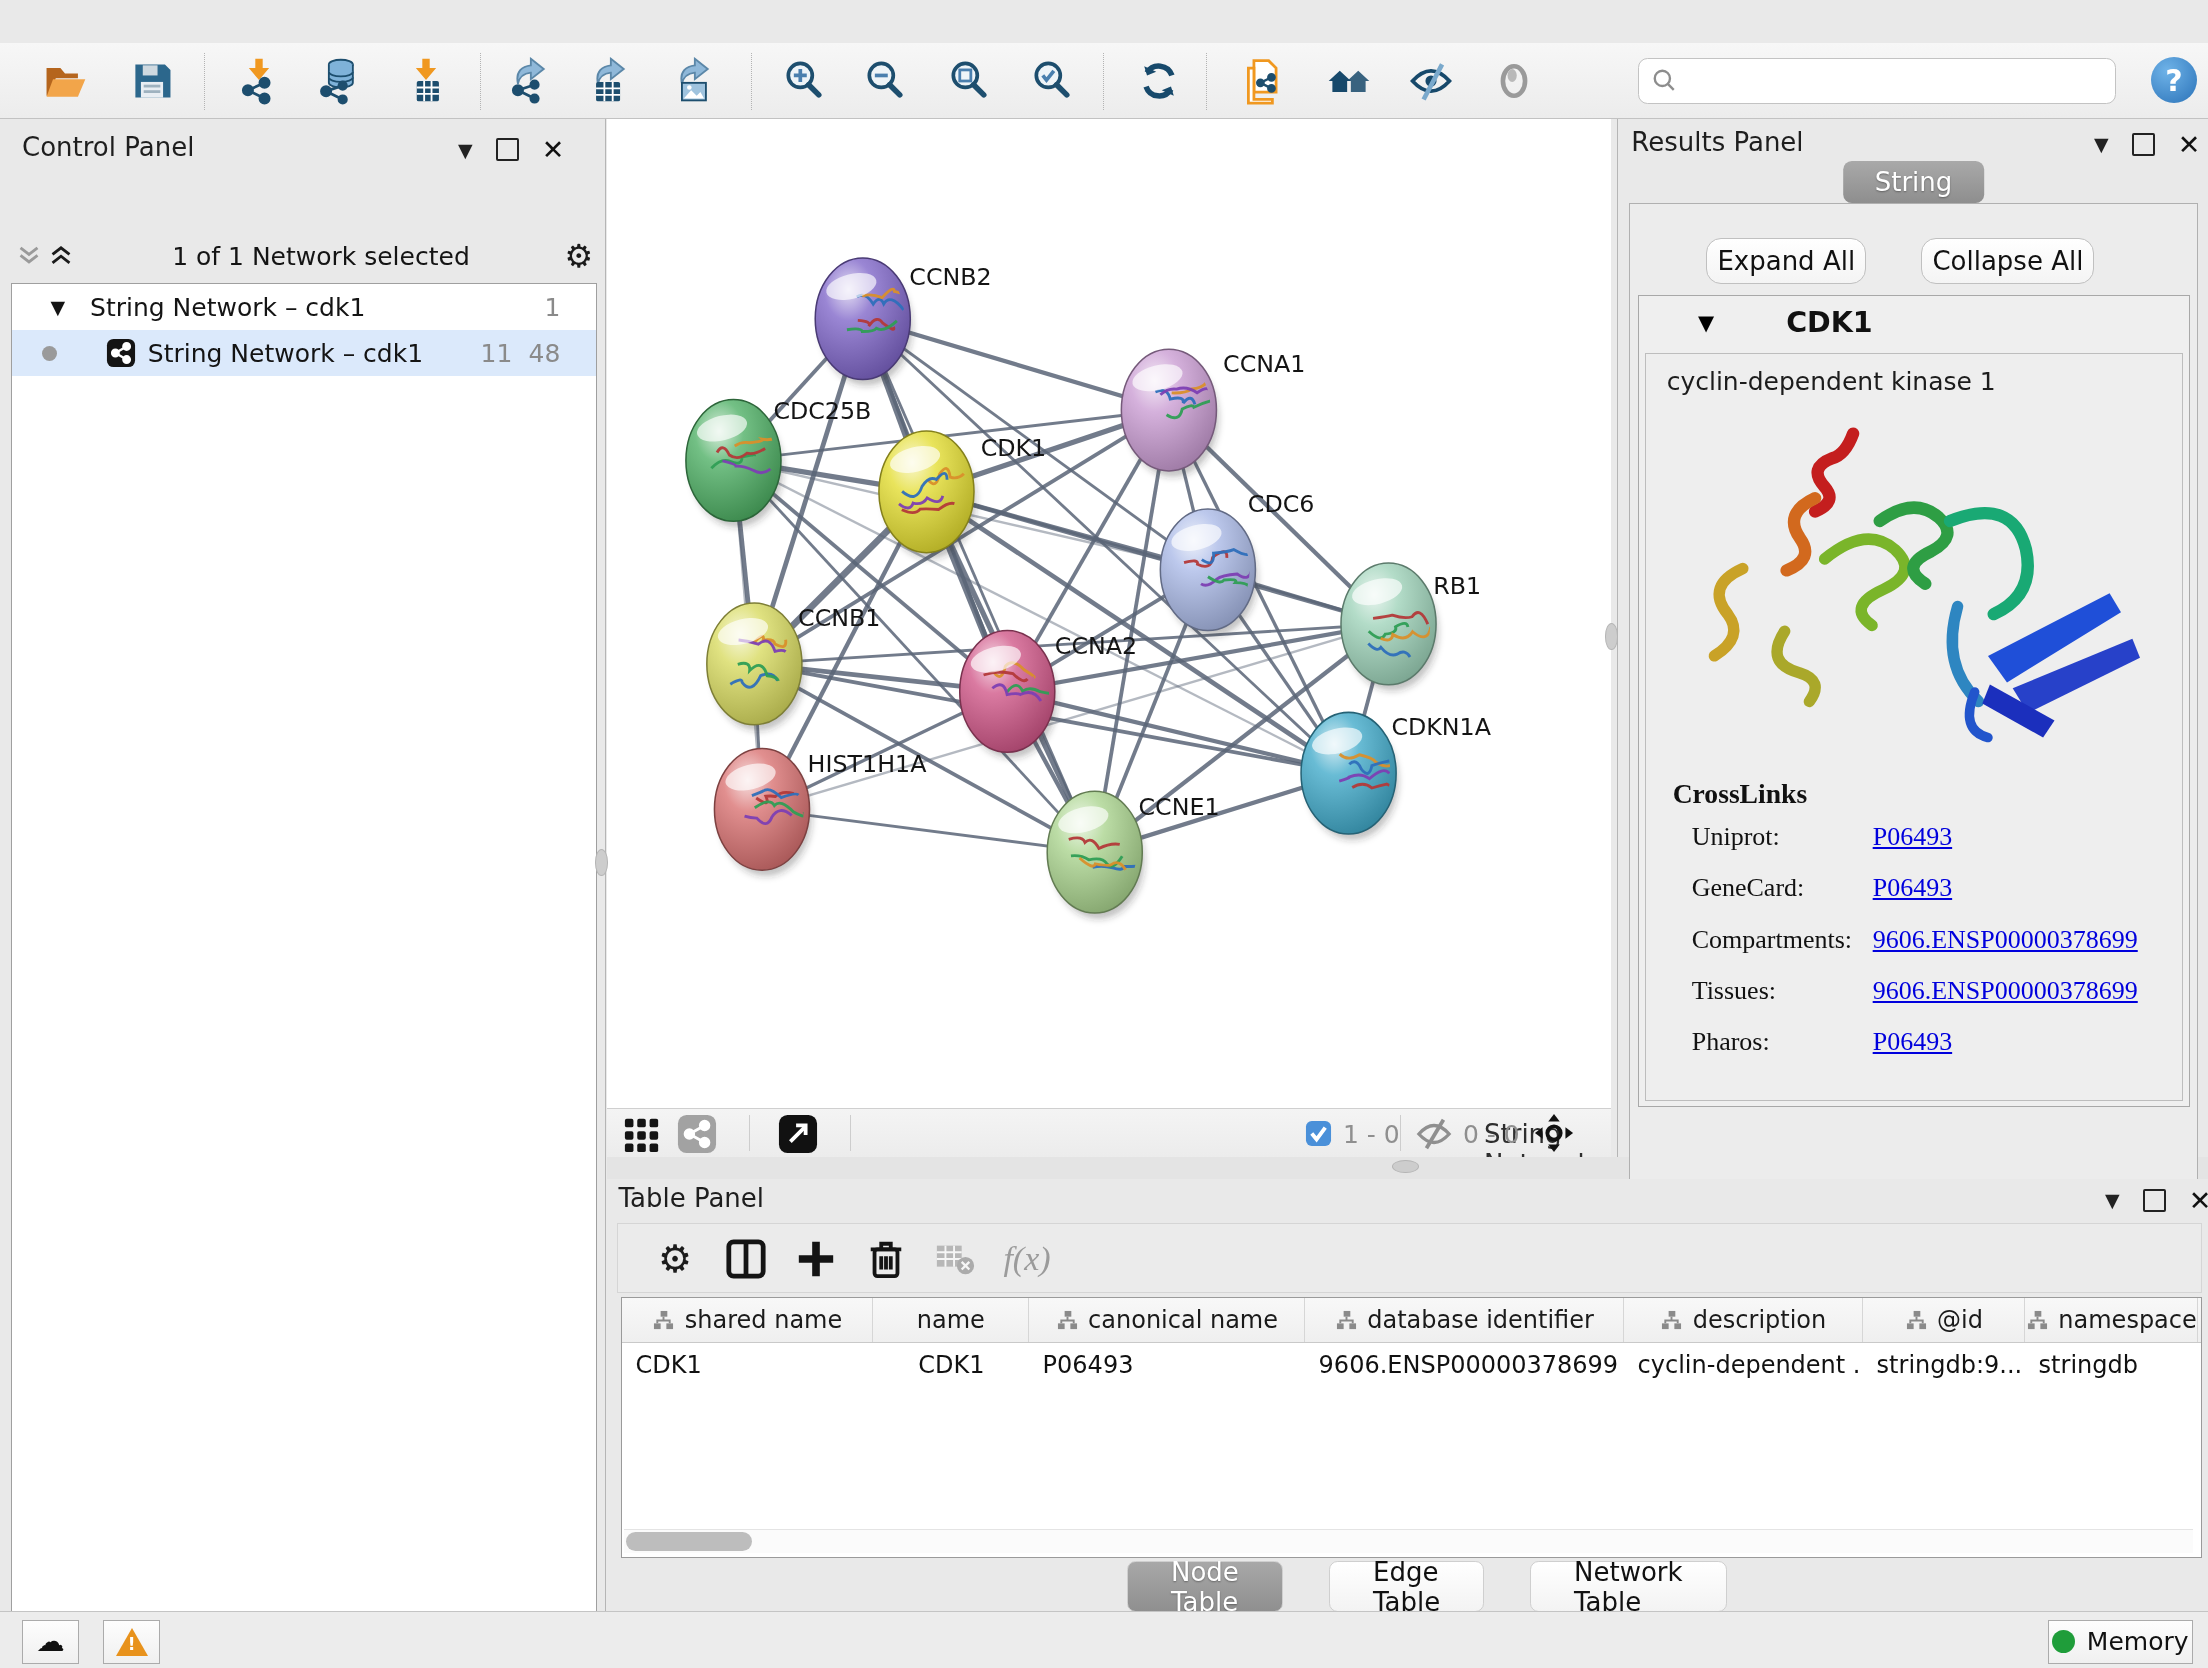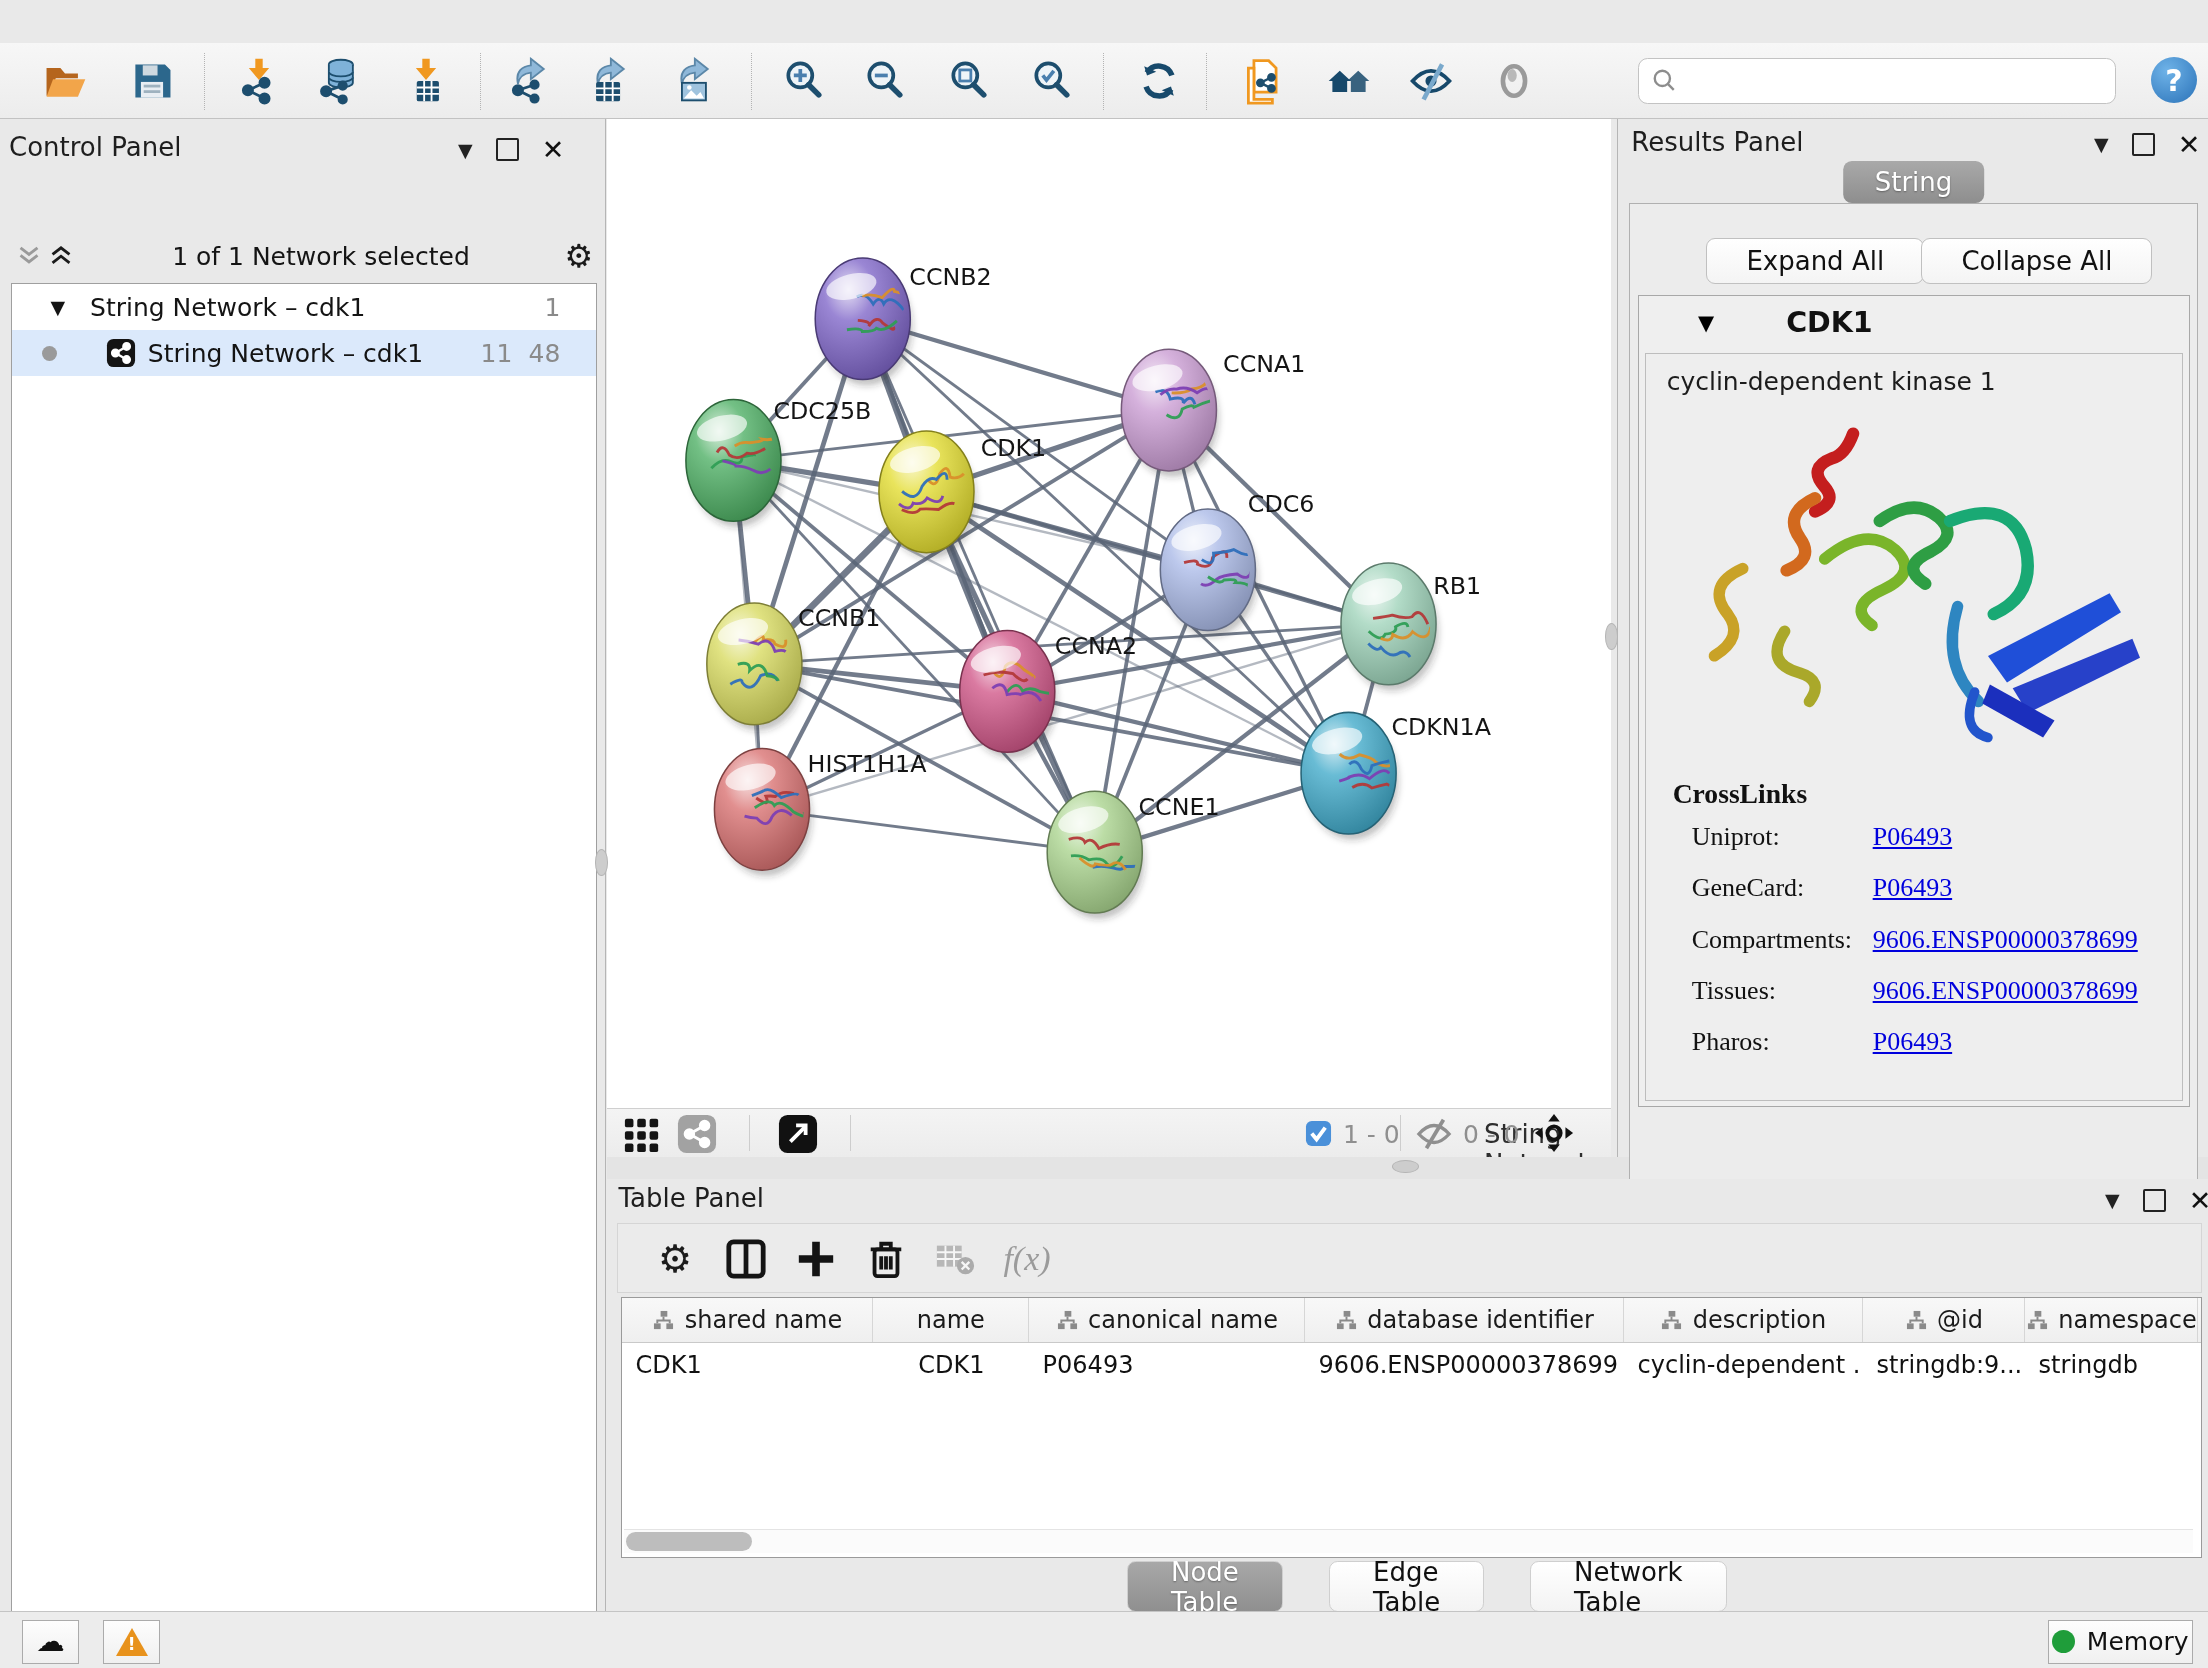--- a/index.html
+++ b/index.html
@@ -36,21 +36,21 @@
   #canvas-toolbar{left:607px;top:1108px;width:1004px;height:48px;background:linear-gradient(#f4f4f4,#ececec);border-top:1px solid #cfcfcf;border-bottom:1px solid #c6c6c6;}
   .cv-sep{position:absolute;top:5.7px;height:36px;border-left:1px solid #cdcdcd;}
   #cv-title{position:absolute;left:877px;top:9.5px;font-size:26px;color:#2e2e2e;}
   .cv-count{position:absolute;top:10.5px;font-size:25px;color:#8f8f8f;}
   #hsplitter{left:607px;top:1157px;width:1602px;height:23px;background:#e4e4e4;}
   .knob{position:absolute;background:#cdcdcd;border-radius:50%;border:1px solid #b5b5b5;}
   
   #results-panel{left:1617px;top:119px;width:592px;height:1038px;background:#e9e9e9;border-left:1px solid #b5b5b5;box-sizing:border-box;}
   #string-tab{position:absolute;left:50%;transform:translateX(-50%);top:42px;height:42px;padding:0 32px;background:linear-gradient(#a9a9a9,#8e8e8e);border-radius:8.6px;color:#fff;font-size:26px;display:flex;align-items:center;text-shadow:0 1px 1.9px rgba(0,0,0,.35);}
   #results-box{position:absolute;left:11.4px;top:84px;width:567px;height:1003px;background:#ececec;border:1px solid #b0b0b0;}
-  .rp-btn{position:absolute;top:34px;height:44px;padding:0 39px;background:linear-gradient(#ffffff,#f4f4f4);border:1px solid #c0c0c0;border-radius:9px;font-size:26px;color:#111;display:flex;align-items:center;}
+  .rp-btn{position:absolute;top:34px;height:44px;padding:0 10px;background:linear-gradient(#ffffff,#f4f4f4);border:1px solid #c0c0c0;border-radius:15px;font-size:26px;color:#111;display:flex;align-items:center;}
   #section-box{position:absolute;left:7.6px;top:91px;width:550px;height:810px;background:#efefef;border:1px solid #a8a8a8;}
   #section-head{position:absolute;left:0;top:0;width:100%;height:53px;display:flex;align-items:center;}
   #gene-name{font-size:28.5px;font-weight:bold;color:#111;}
   #section-inner{position:absolute;left:5.7px;top:57px;width:536px;height:746px;background:#eeeeee;border:1px solid #bdbdbd;}
   #gene-desc{position:absolute;left:21px;top:13.3px;font-size:25px;color:#1c1c1c;}
   #crosslinks-title{position:absolute;left:27px;top:424px;font-family:"Liberation Serif","DejaVu Serif",serif;font-weight:bold;font-size:27.6px;color:#111;}
   .xl-row{position:absolute;left:46px;width:476px;font-family:"Liberation Serif","DejaVu Serif",serif;font-size:26px;color:#111;}
   .xl-label{display:inline-block;width:181px;}
   .xl-value{color:#0000dd;text-decoration:underline;}
   
@@ -243,21 +243,21 @@
       <svg width="28.5" height="28.5" viewBox="0 0 30 30" style="margin-left:11.4px">
           <circle cx="13" cy="12" r="8" fill="none" stroke="#8d8d8d" stroke-width="2.5"></circle>
           <path d="M19 18l6 6" stroke="#8d8d8d" stroke-width="2.5"></path>
         </svg>
       <input id="search-input" placeholder="" style="">
     </div>
     <div id="help-btn">?</div>
   </div>
 
   <div id="control-panel" class="abs">
-    <div class="abs panel-title" style="left:9px;top:13.3px">Control Panel</div>
+    <div class="abs panel-title" style="left:22px;top:13.3px">Control Panel</div>
     <div class="panel-btns" style="left:458px;top:15px">
       <span class="dd-arrow">▼</span>
       <span class="float-box"></span>
       <span class="x-glyph">✕</span>
     </div>
     <div id="cp-subheader">
       <svg width="32" height="28.5" viewBox="0 0 34 30">
           <g fill="none" stroke="#9a9a9a" stroke-width="3">
             <path d="M8 6l9 7 9-7M8 14l9 7 9-7"></path>
           </g>

